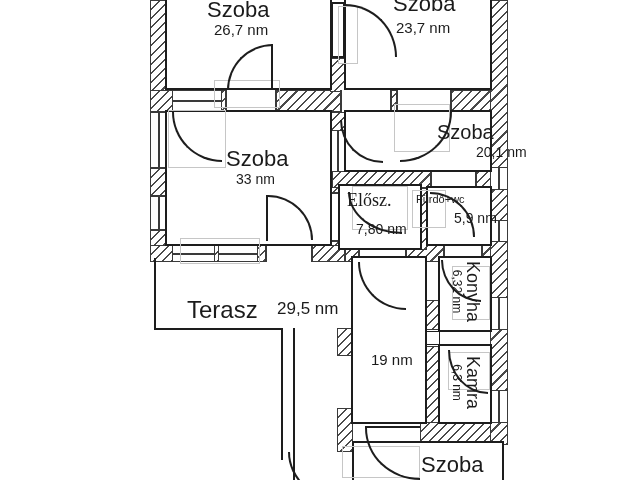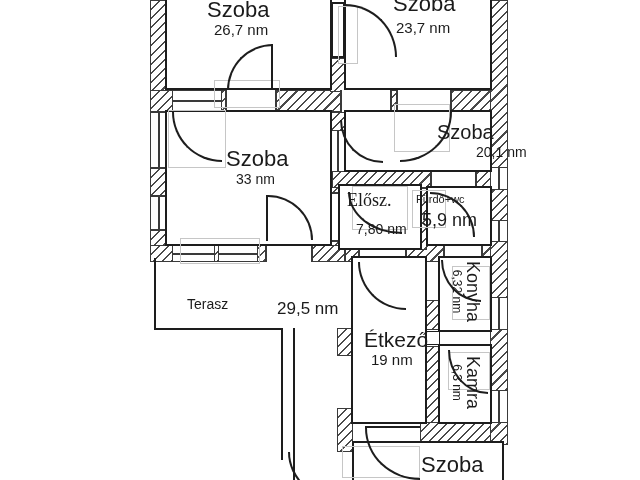--- a/index.html
+++ b/index.html
@@ -134,26 +134,25 @@
   <div class="lbl" style="left:226px;top:147px;font-size:22px;">Szoba</div>
   <div class="lbl nm" style="left:236px;top:172px;font-size:14px;">33 nm</div>
 
   <div class="lbl" style="left:437px;top:122px;font-size:20px;">Szoba</div>
   <div class="lbl nm" style="left:440px;top:145px;font-size:14px;margin-left:36px;">20,1 nm</div>
 
   <div class="lbl" style="left:347px;top:191px;font-size:18px;font-family:Liberation Serif, serif;">Elősz.</div>
   <div class="lbl nm" style="left:356px;top:222px;font-size:14px;">7,80 nm</div>
 
   <div class="lbl" style="left:416px;top:194px;font-size:11px;">Fürdő+wc</div>
-  <div class="lbl nm" style="left:422px;top:211px;font-size:18px;">5,9 nm</div>
+  <div class="lbl nm" style="left:454px;top:211px;font-size:14px;">5,9 nm</div>
 
-  <div class="lbl" style="left:187px;top:297px;font-size:14px;">Terasz</div>
+  <div class="lbl" style="left:187px;top:297px;font-size:24px;">Terasz</div>
   <div class="lbl nm" style="left:277px;top:300px;font-size:17px;">29,5 nm</div>
 
-  <div class="lbl" style="left:364px;top:329px;font-size:21px;">Étkező</div>
   <div class="lbl nm" style="left:371px;top:352px;">19 nm</div>
 
   <div class="vlabel" style="left:426px;top:276px;">
     <span class="vn">Konyha</span>
     <span class="va">6,32 nm</span>
   </div>
 
   <div class="vlabel" style="left:426px;top:367px;">
     <span class="vn">Kamra</span>
     <span class="va">6,3 nm</span>

